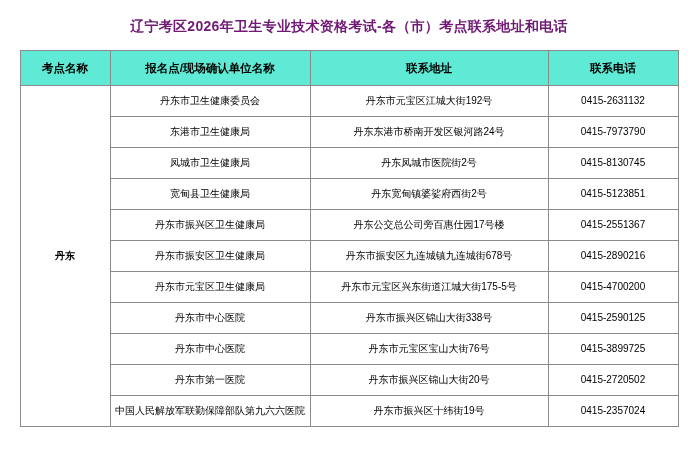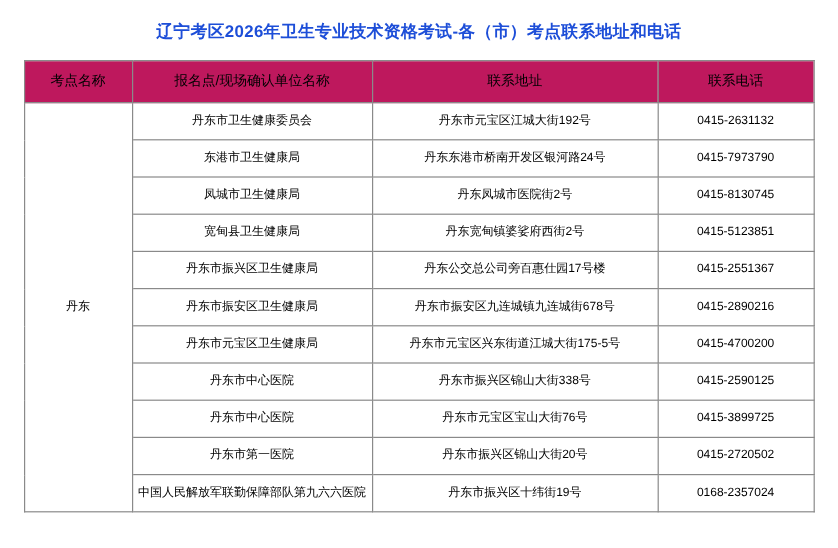--- a/index.html
+++ b/index.html
@@ -20,48 +20,48 @@
     position: relative;
     box-sizing: border-box;
   }
   .doc-title {
     text-align: center;
     font-size: 14px;
     font-weight: bold;
     letter-spacing: 0.3px;
     padding-top: 18px;
     padding-bottom: 14px;
-    color: #1d4ed8;
+    color: #701a75;
   }
   table.contact-table {
     border-collapse: collapse;
     margin: 0 auto;
     width: 658px;
     table-layout: fixed;
   }
   table.contact-table th,
   table.contact-table td {
     border: 1px solid #8a8a8a;
     text-align: center;
     vertical-align: middle;
     font-size: 10px;
     color: #000;
     padding: 0;
     height: 30px;
     line-height: 14px;
     word-break: break-all;
   }
   table.contact-table thead th {
-    font-weight: normal;
+    font-weight: bold;
     font-size: 11.5px;
     height: 34px;
-    background: #be185d;
+    background: #5eead4;
   }
   td.region-cell {
-    font-weight: normal;
+    font-weight: bold;
     font-size: 12px;
   }
   col.c0 { width: 90px; }
   col.c1 { width: 200px; }
   col.c2 { width: 238px; }
   col.c3 { width: 130px; }
 </style>
 </head>
 <body>
 
@@ -132,18 +132,18 @@
         <td>0415-3899725</td>
       </tr>
       <tr>
         <td>丹东市第一医院</td>
         <td>丹东市振兴区锦山大街20号</td>
         <td>0415-2720502</td>
       </tr>
       <tr>
         <td>中国人民解放军联勤保障部队第九六六医院</td>
         <td>丹东市振兴区十纬街19号</td>
-        <td>0168-2357024</td>
+        <td>0415-2357024</td>
       </tr>
     </tbody>
   </table>
 
 </div>
 
 </body></html>

